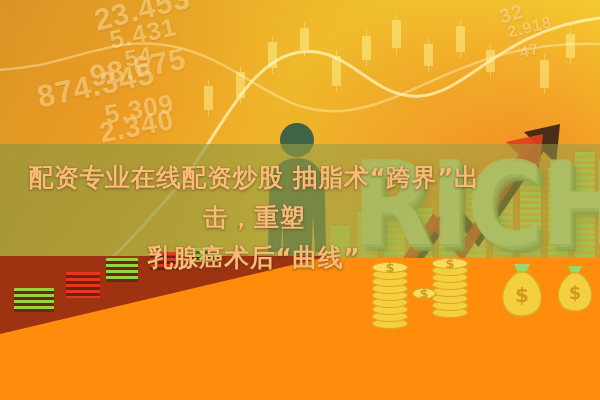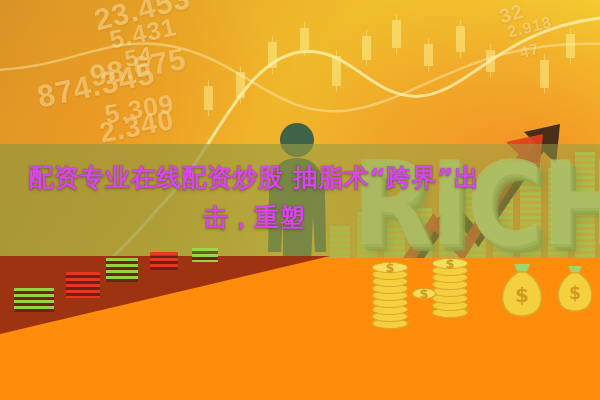--- a/index.html
+++ b/index.html
@@ -210,21 +210,21 @@
   }
   .bag { position: absolute; }
 
   
   .headline {
     position: absolute;
     left: 0;
     top: 158px;
     width: 508px;
     text-align: center;
-    color: #d946ef;
+    color: #fdba74;
     font-size: 25px;
     font-weight: 700;
     line-height: 40px;
     letter-spacing: 0.5px;
     text-shadow: 0 1px 3px rgba(70,60,20,0.55), 0 0 1px rgba(0,0,0,0.4);
     font-family: "DejaVu Sans", "Liberation Sans", sans-serif;
     padding: 0 8px;
     box-sizing: border-box;
   }
 </style>
@@ -351,15 +351,16 @@
         </svg></div>
       <div class="bag" style="left: 556px; top: 264px; width: 38px; height: 48px;"><svg viewBox="0 0 44 55" width="100%" height="100%">
           <path d="M14 2 L30 2 L26 11 L18 11 Z" fill="#9fd66b"></path>
           <path d="M18 10 C 6 17 1 30 3 40 C 5 50 13 54 22 54 C 31 54 39 50 41 40 C 43 30 38 17 26 10 Z" fill="#f4cf3e" stroke="#d9a82a" stroke-width="1.5"></path>
           <text x="22" y="40" text-anchor="middle" font-size="20" font-weight="700" fill="#cf9a1f" font-family="DejaVu Sans, sans-serif">$</text>
         </svg></div>
     </div>
 
   <div class="headline">
     <span>配资专业在线配资炒股 抽脂术“跨界”出击，重塑</span><br>
+    <span>乳腺癌术后“曲线”</span>
   </div>
 
 </div>
 
 </body></html>

